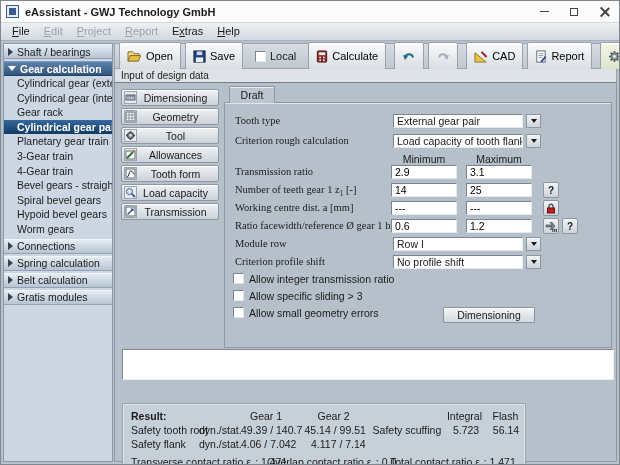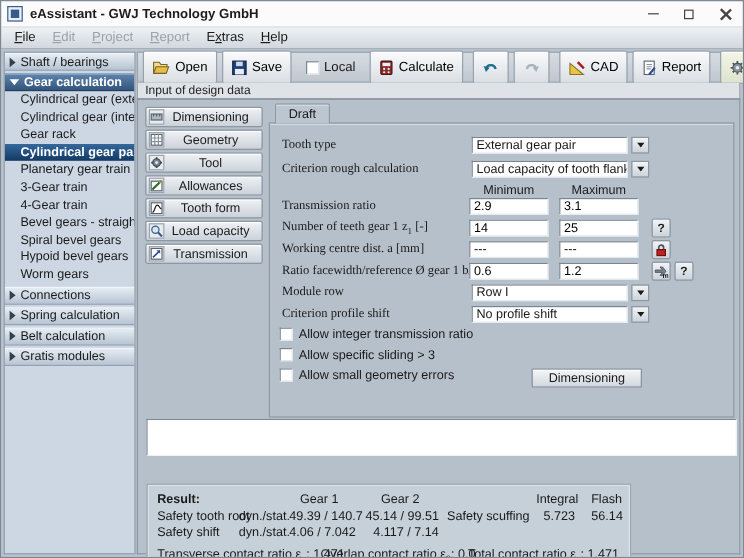--- a/index.html
+++ b/index.html
@@ -419,21 +419,21 @@
           <div class="r-row">
             <span class="c1">Safety tooth root</span>
             <span class="c2">dyn./stat.</span>
             <span class="c3">49.39 / 140.7</span>
             <span class="c4">45.14 / 99.51</span>
             <span class="c5">Safety scuffing</span>
             <span class="c6">5.723</span>
             <span class="c7">56.14</span>
           </div>
           <div class="r-row">
-            <span class="c1">Safety shift</span>
+            <span class="c1">Safety flank</span>
             <span class="c2">dyn./stat.</span>
             <span class="c3">4.06 / 7.042</span>
             <span class="c4">4.117 / 7.14</span>
           </div>
           <div class="contact-row">
             <span class="ct1"><span>Transverse contact ratio ε</span><sub class="s">α</sub><span>: 1.471</span></span>
             <span class="ct2"><span>Overlap contact ratio ε</span><sub class="s">β</sub><span>: 0.0</span></span>
             <span><span>Total contact ratio ε</span><sub class="s">γ</sub><span>: 1.471</span></span>
           </div>
         </div>

